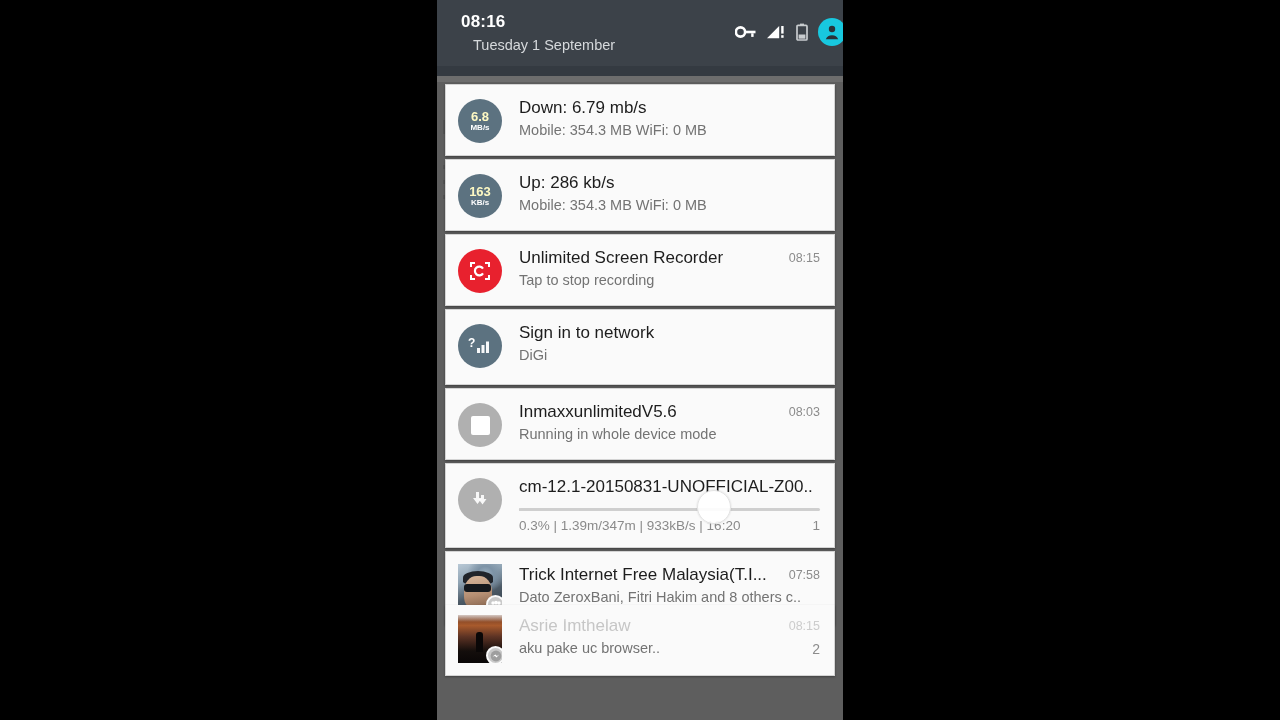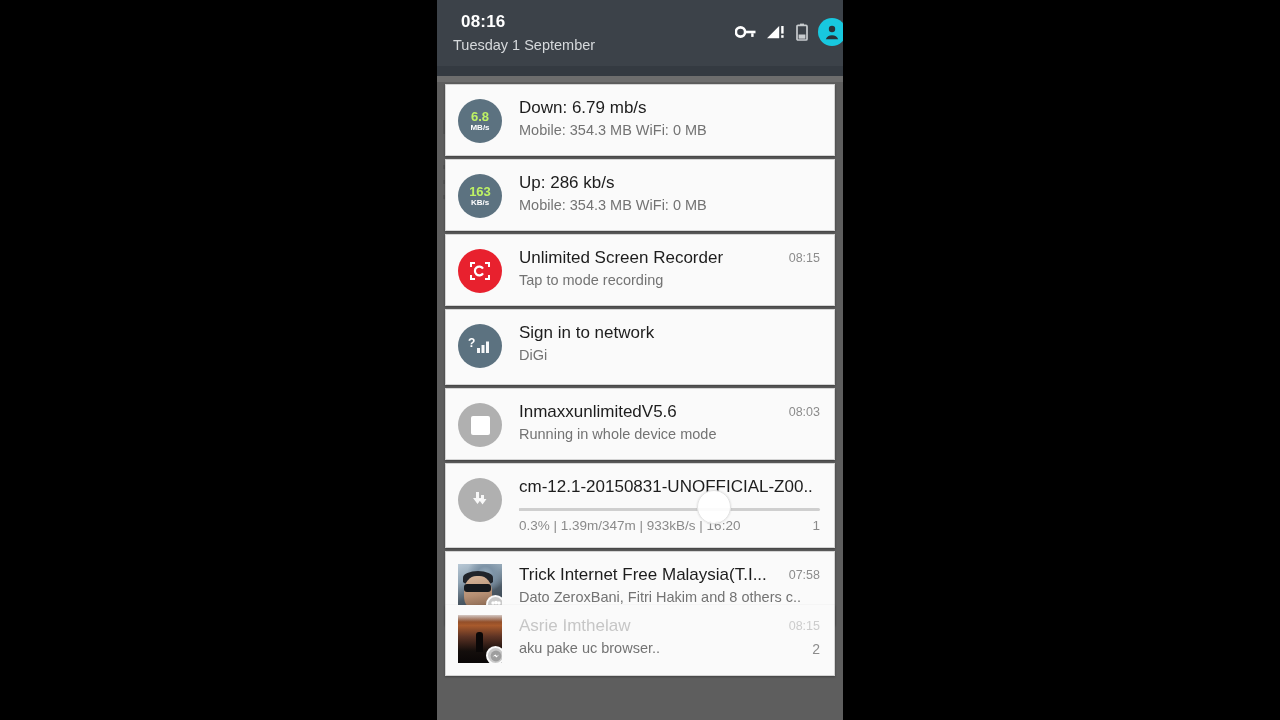--- a/index.html
+++ b/index.html
@@ -35,21 +35,21 @@
     background: #3c4249;
     z-index: 5;
   }
   #clock {
     position: absolute; left: 24px; top: 12px;
     color: #ffffff;
     font-size: 17px; font-weight: bold;
     letter-spacing: .2px;
   }
   #date {
-    position: absolute; left: 16px; top: 37px;
+    position: absolute; left: 36px; top: 37px;
     color: #d6d9dc;
     font-size: 14.5px;
   }
   #status-icons {
     position: absolute; right: 13px; top: 18px;
     display: flex; align-items: center; gap: 10px;
   }
   .sicon { display: block; }
   #avatar-badge {
     width: 28px; height: 28px; border-radius: 50%;
@@ -92,21 +92,21 @@
     width: 44px; height: 44px;
     border-radius: 50%;
     margin-right: 17px;
     margin-top: 2px;
     display: flex; flex-direction: column;
     align-items: center; justify-content: center;
     overflow: hidden;
     position: relative;
   }
   .nicon .big {
-    color: #bef264; font-size: 13px; font-weight: bold; line-height: 13px;
+    color: #fef9c3; font-size: 13px; font-weight: bold; line-height: 13px;
   }
   .nicon .small {
     color: #fff; font-size: 8px; font-weight: bold; line-height: 9px;
   }
 
   .ntext { flex: 1 1 auto; min-width: 0; }
   .ntitle-row { display: flex; align-items: center; }
   .ntitle {
     flex: 1 1 auto;
     color: #1d1d1d;
@@ -329,21 +329,21 @@
             <path d="M21 16 V20 H17" fill="none" stroke="#ffffff" stroke-width="2"></path>
             <path d="M7 20 H3 V16" fill="none" stroke="#ffffff" stroke-width="2"></path>
             <path d="M15 9.6 A4.4 4.4 0 1 0 15 14.4" fill="none" stroke="#ffffff" stroke-width="2.2"></path>
           </svg>
         </div>
         <div class="ntext">
           <div class="ntitle-row">
             <div class="ntitle">Unlimited Screen Recorder</div>
             <div class="ntime">08:15</div>
           </div>
-          <div class="nsub">Tap to mode recording</div>
+          <div class="nsub">Tap to stop recording</div>
         </div>
       </div>
 
       <div class="card tall">
         <div class="nicon" style="background:#5c7280;">
           <svg width="26" height="22" viewBox="0 0 26 22">
             <text x="1" y="12" font-family="Liberation Sans, sans-serif" font-size="12" font-weight="bold" fill="#ffffff">?</text>
             <rect x="10" y="13" width="3" height="5" fill="#ffffff" opacity=".95"></rect>
             <rect x="14.5" y="10" width="3" height="8" fill="#ffffff" opacity=".95"></rect>
             <rect x="19" y="6.5" width="3" height="11.5" fill="#ffffff" opacity=".95"></rect>

